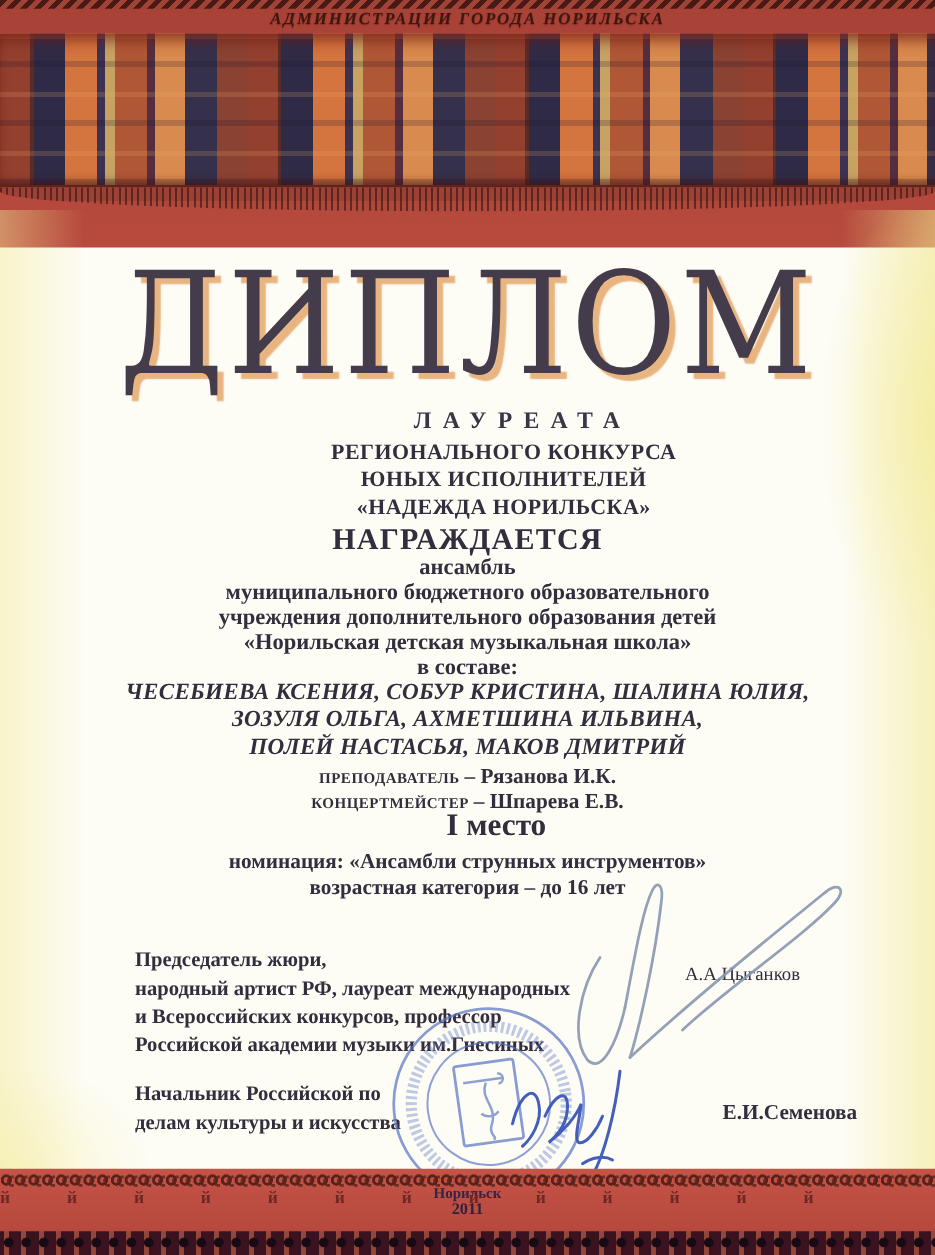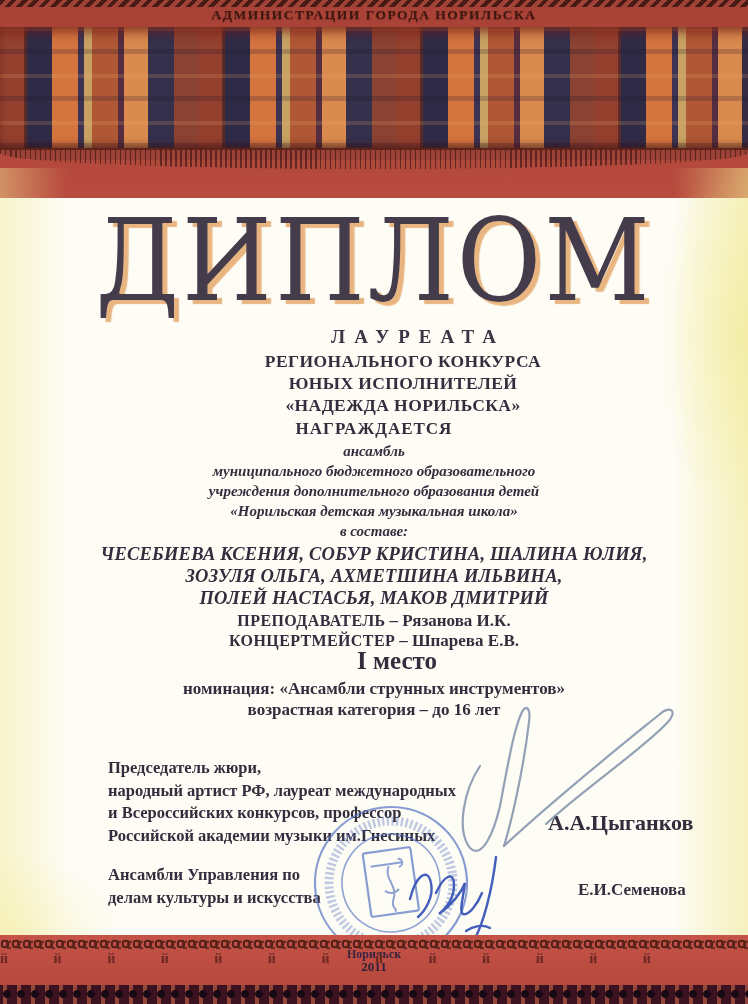--- a/index.html
+++ b/index.html
@@ -5,21 +5,21 @@
   html,body{margin:0;padding:0;background:#e9e6dd;}
   #page{position:relative;width:748px;height:1004px;margin:0 auto;overflow:hidden;
         background:#fdfcf5;font-family:"Liberation Serif", serif;color:#332d3d;}
   .tint{position:absolute;left:0;top:168px;right:0;bottom:68px;pointer-events:none;
         background:
           linear-gradient(90deg, rgba(242,233,150,.45), rgba(255,255,255,0) 9%, rgba(255,255,255,0) 90%, rgba(240,231,140,.55)),
           radial-gradient(ellipse 120px 260px at 99% 22%, rgba(244,236,150,.5), rgba(255,255,255,0) 70%),
           radial-gradient(ellipse 150px 120px at 2% 100%, rgba(244,236,150,.4), rgba(255,255,255,0) 70%);}
   
   .header-banner{position:absolute;top:0;left:0;width:748px;height:198px;
-        background:linear-gradient(#a84236,#b84a3e);}
+        background:linear-gradient(#a84236,#b84a3e);font-style:italic;}
   .banner-edge-top{position:absolute;top:0;left:0;width:100%;height:7px;
         background:repeating-linear-gradient(135deg,#471a15 0 4px,#a04336 4px 8px);}
   .banner-title{position:absolute;top:7px;left:0;width:100%;text-align:center;
         font-size:13.5px;font-weight:bold;color:#3d1811;letter-spacing:1.5px;
         text-shadow:0 1px 1px rgba(90,20,15,.5);}
   .books{position:absolute;top:27px;left:0;width:100%;height:121px;
         background:
           repeating-linear-gradient(0deg, rgba(25,16,38,.20) 0 5px, rgba(0,0,0,0) 5px 23px, rgba(235,175,110,.18) 23px 27px, rgba(0,0,0,0) 27px 47px),
           repeating-linear-gradient(90deg,
             #93402f 0 24px, #5a2c28 24px 27px,
@@ -35,33 +35,33 @@
           repeating-linear-gradient(90deg, rgba(52,16,14,.6) 0 1.5px, rgba(0,0,0,0) 1.5px 5px),
           linear-gradient(#9c4136 0 55%, #ad483b 55% 100%);
         border-radius:0 0 50% 50% / 0 0 16px 16px;}
   
   .t{position:absolute;left:0;width:748px;text-align:center;color:#332d3d;}
   .title{top:192px;font-family:"DejaVu Serif", serif;font-size:103px;line-height:125px;
         font-weight:400;color:#453c4b;letter-spacing:3px;transform:scaleY(1.1);transform-origin:top center;
         text-shadow:5px 4px 1px rgba(228,168,108,.85);}
   .laureate{top:326px;font-size:19px;font-weight:bold;letter-spacing:9px;color:#3c3546;margin-left:44px;}
   .comp{font-size:17.5px;font-weight:bold;letter-spacing:.4px;padding-left:29px;}
-  .awarded{top:419px;font-size:17px;font-weight:bold;letter-spacing:1px;}
-  .rec{font-size:15px;font-weight:bold;font-style:italic;}
+  .awarded{top:419px;font-size:24px;font-weight:bold;letter-spacing:1px;}
+  .rec{font-size:18px;font-weight:bold;}
   .mem{font-size:18.5px;font-weight:bold;font-style:italic;letter-spacing:.2px;}
   .staffline{font-weight:bold;}
-  .staffline .lbl{font-size:16px;text-transform:uppercase;letter-spacing:.4px;}
+  .staffline .lbl{font-size:12px;text-transform:uppercase;letter-spacing:.4px;}
   .staffline .nm{font-size:17px;}
   .place{top:647px;font-size:25px;font-weight:bold;padding-left:23px;}
   .nomin{top:679px;font-size:17px;font-weight:bold;}
   .agecat{top:700px;font-size:17px;font-weight:bold;}
   
   .jury-lines{position:absolute;left:108px;top:757px;font-size:16.5px;font-weight:bold;
         line-height:22.6px;text-align:left;}
-  .jury-name{position:absolute;left:548px;top:810px;font-size:22px;font-weight:bold;}
+  .jury-name{position:absolute;left:548px;top:772px;font-size:15px;font-weight:normal;}
   .head-lines{position:absolute;left:108px;top:864px;font-size:16.5px;font-weight:bold;
         line-height:22.6px;text-align:left;}
   .head-name{position:absolute;left:578px;top:880px;font-size:17px;font-weight:bold;}
   
   .stamp{position:absolute;left:306px;top:798px;width:170px;height:170px;z-index:1;
         filter:blur(.35px);opacity:.82;}
   .sig-jury{position:absolute;left:450px;top:694px;z-index:1;opacity:.9;}
   .sig-head{position:absolute;left:398px;top:843px;z-index:1;opacity:.95;}
   
   .footer-banner{position:absolute;left:0;top:935px;width:748px;height:69px;z-index:2;
@@ -132,21 +132,21 @@
 
   <div class="jury-lines">
     <div>Председатель жюри,</div>
     <div>народный артист РФ, лауреат международных</div>
     <div>и Всероссийских конкурсов, профессор</div>
     <div>Российской академии музыки им.Гнесиных</div>
   </div>
   <div class="jury-name">А.А.Цыганков</div>
 
   <div class="head-lines">
-    <div>Ансамбли Управления по</div>
+    <div>Начальник Российской по</div>
     <div>делам культуры и искусства</div>
   </div>
   <div class="head-name">Е.И.Семенова</div>
 
   <svg class="stamp" viewBox="0 0 170 170">
     <g stroke="#5572c2" fill="none" transform="rotate(-8 85 85)">
       <circle cx="85" cy="85" r="76" stroke-width="2.2" opacity=".85"></circle>
       <circle cx="85" cy="85" r="62" stroke-width="9" stroke-dasharray="2.4 2.3" opacity=".45"></circle>
       <circle cx="85" cy="85" r="49" stroke-width="1.6" opacity=".8"></circle>
       <rect x="61" y="52" width="48" height="64" rx="2" stroke-width="2.2" opacity=".85"></rect>

